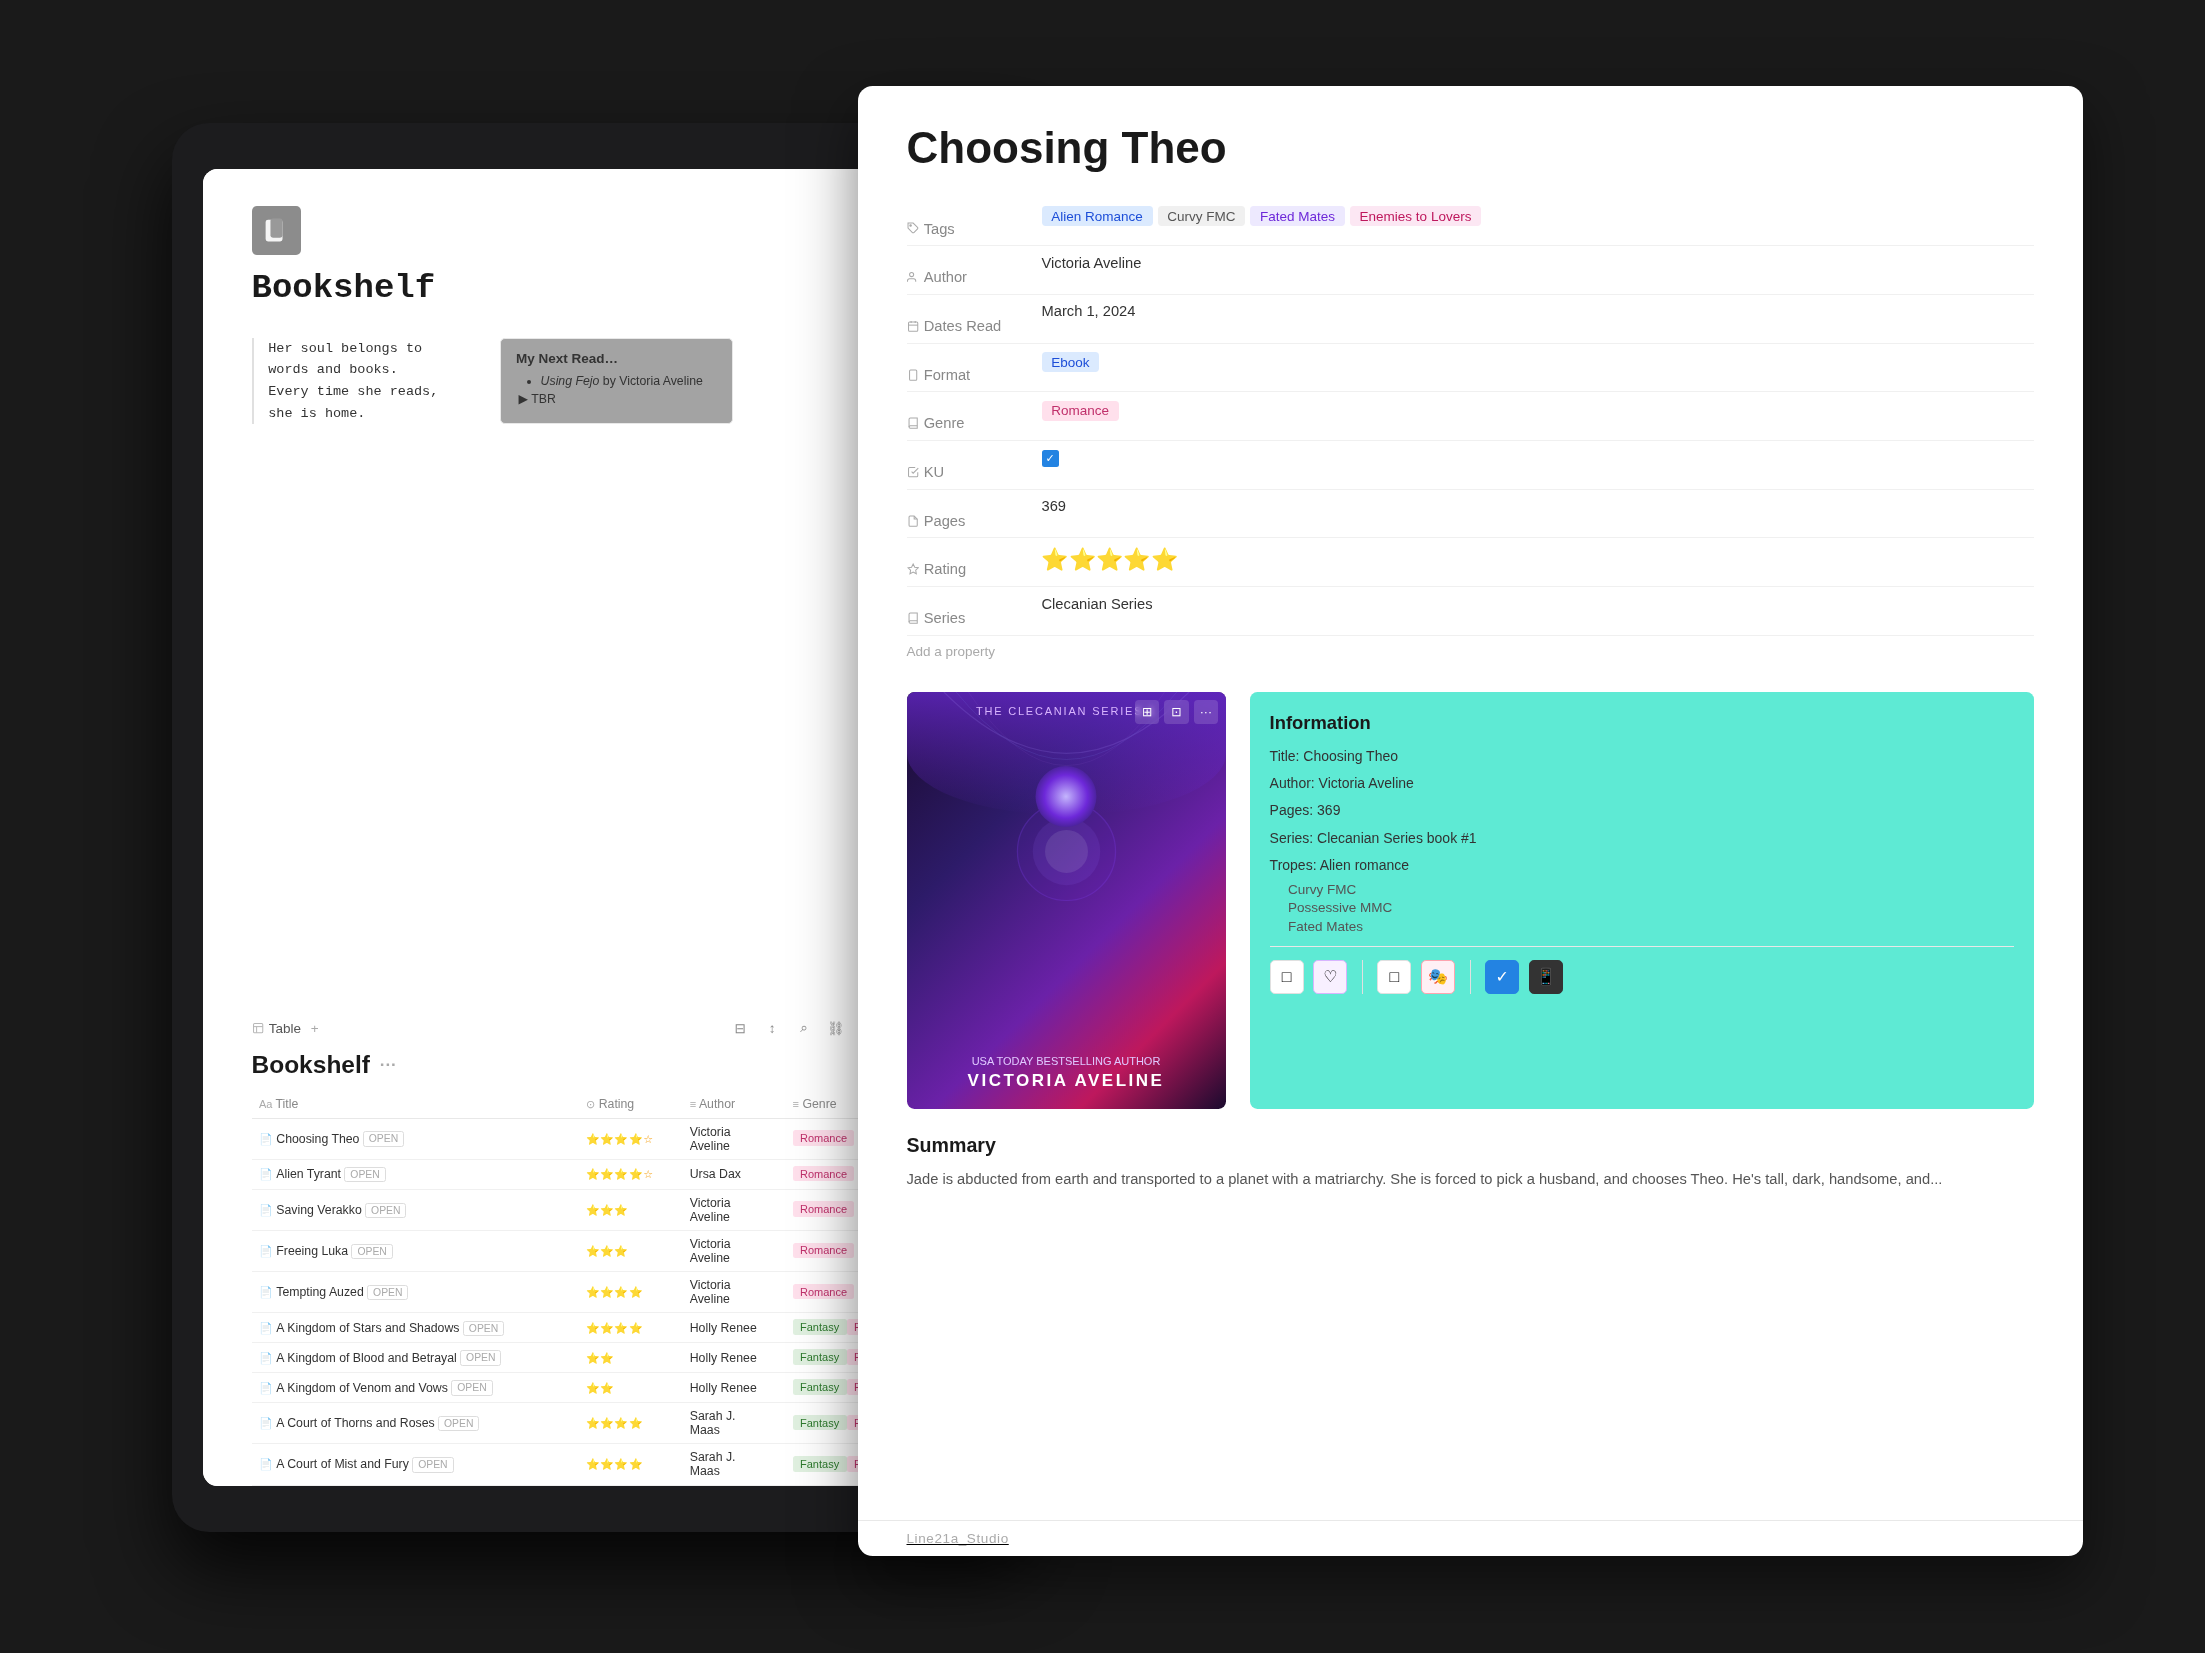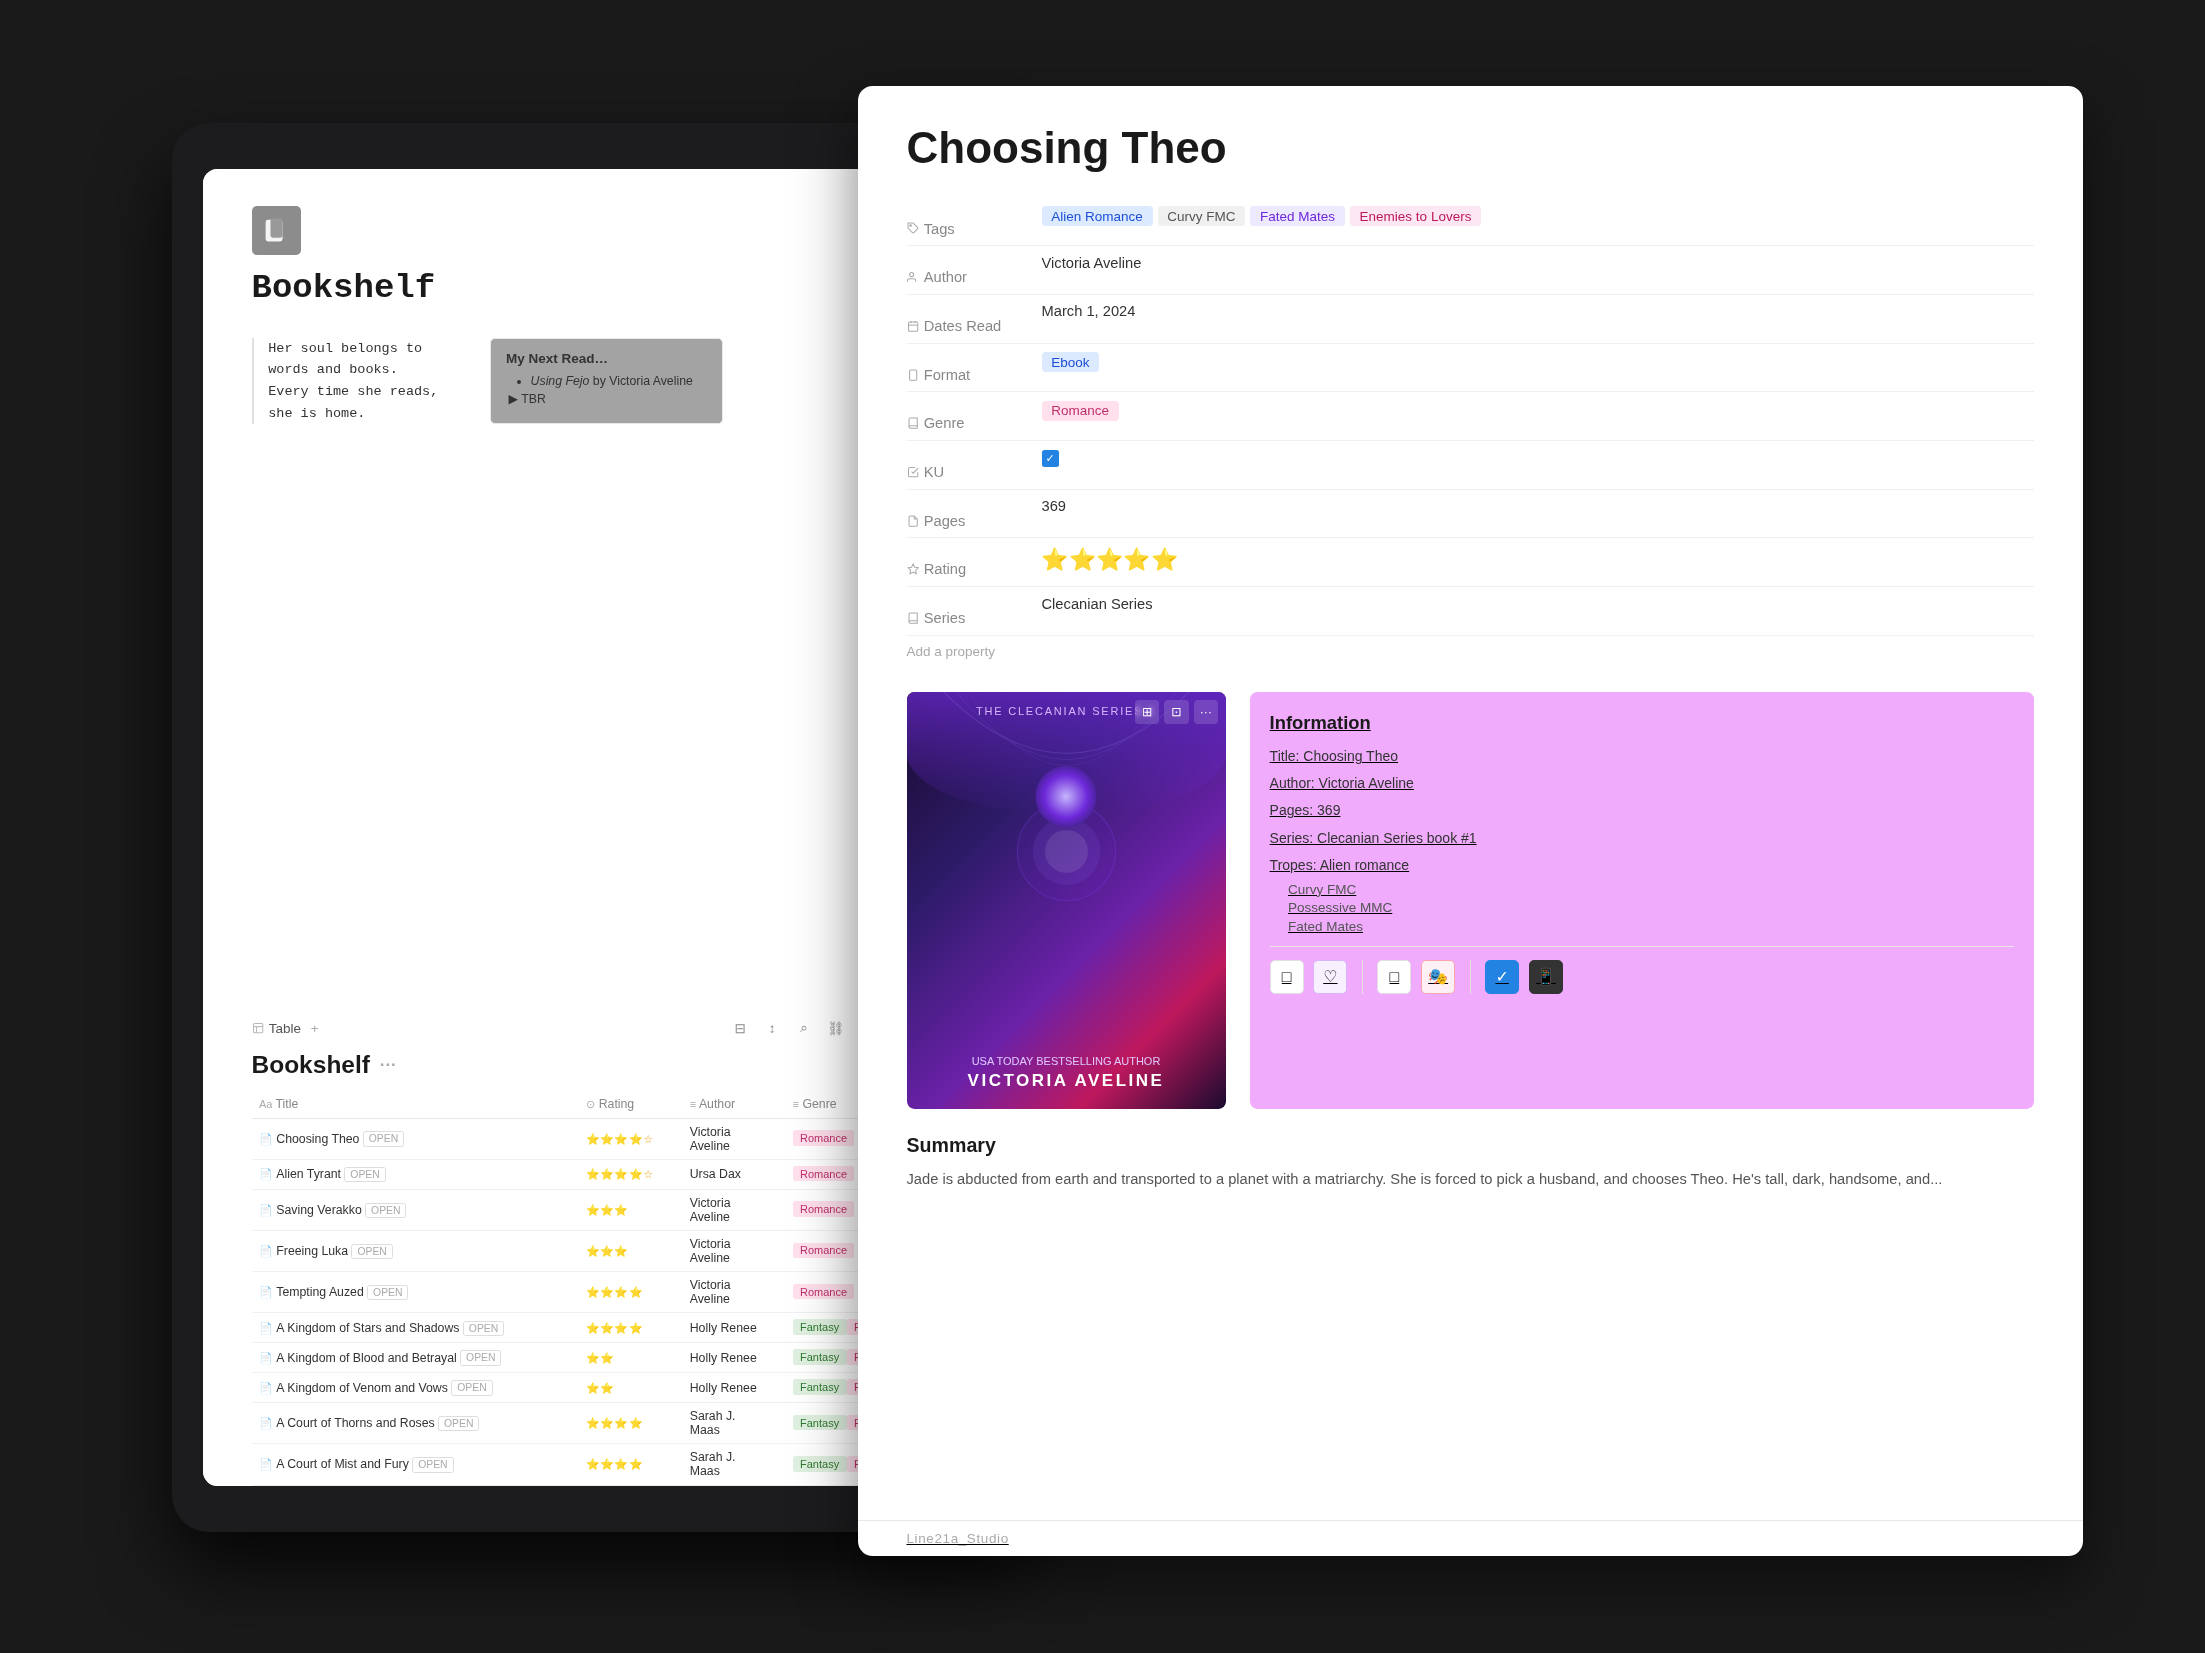--- a/index.html
+++ b/index.html
@@ -131,21 +131,21 @@
     }
 
     .tbr-item {
       font-size: 12.3px;
       color: #333;
       margin-left: 2.5px;
     }
 
     .two-col {
       display: flex;
-      gap: 16px;
+      gap: 26px;
       margin-bottom: 24.5px;
     }
 
     
     .table-section {
       padding: 0 49px;
     }
 
     .table-header-row {
       display: flex;
@@ -455,24 +455,23 @@
       align-items: center;
       justify-content: center;
       color: white;
       font-size: 12.3px;
       cursor: pointer;
       backdrop-filter: blur(2.5px);
     }
 
     .info-panel {
       flex: 1;
-      background: #f0abfc;
+      background: #5eead4;
       border-radius: 7.4px;
       padding: 19.6px;
-      text-decoration: underline;
     }
 
     .info-title {
       font-size: 18.4px;
       font-weight: 600;
       color: #1a1a1a;
       margin-bottom: 12.3px;
     }
 
     .info-row {

